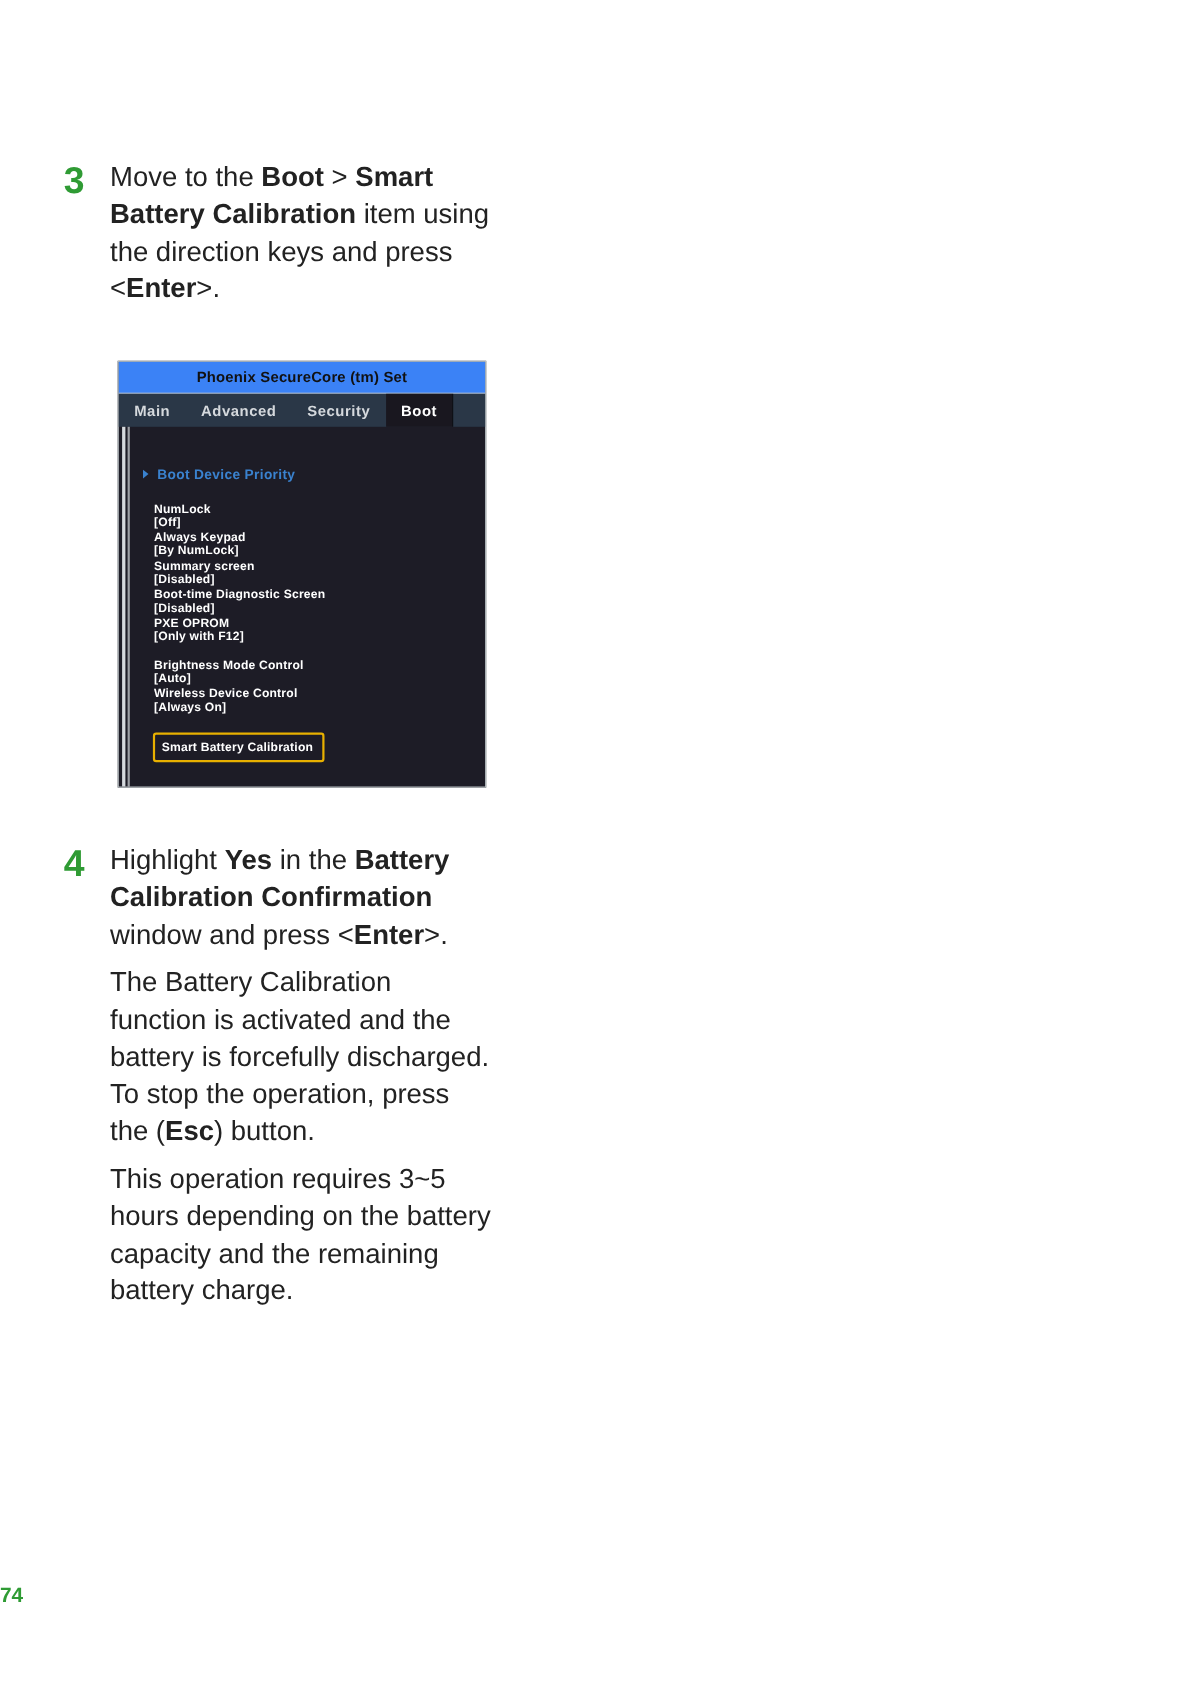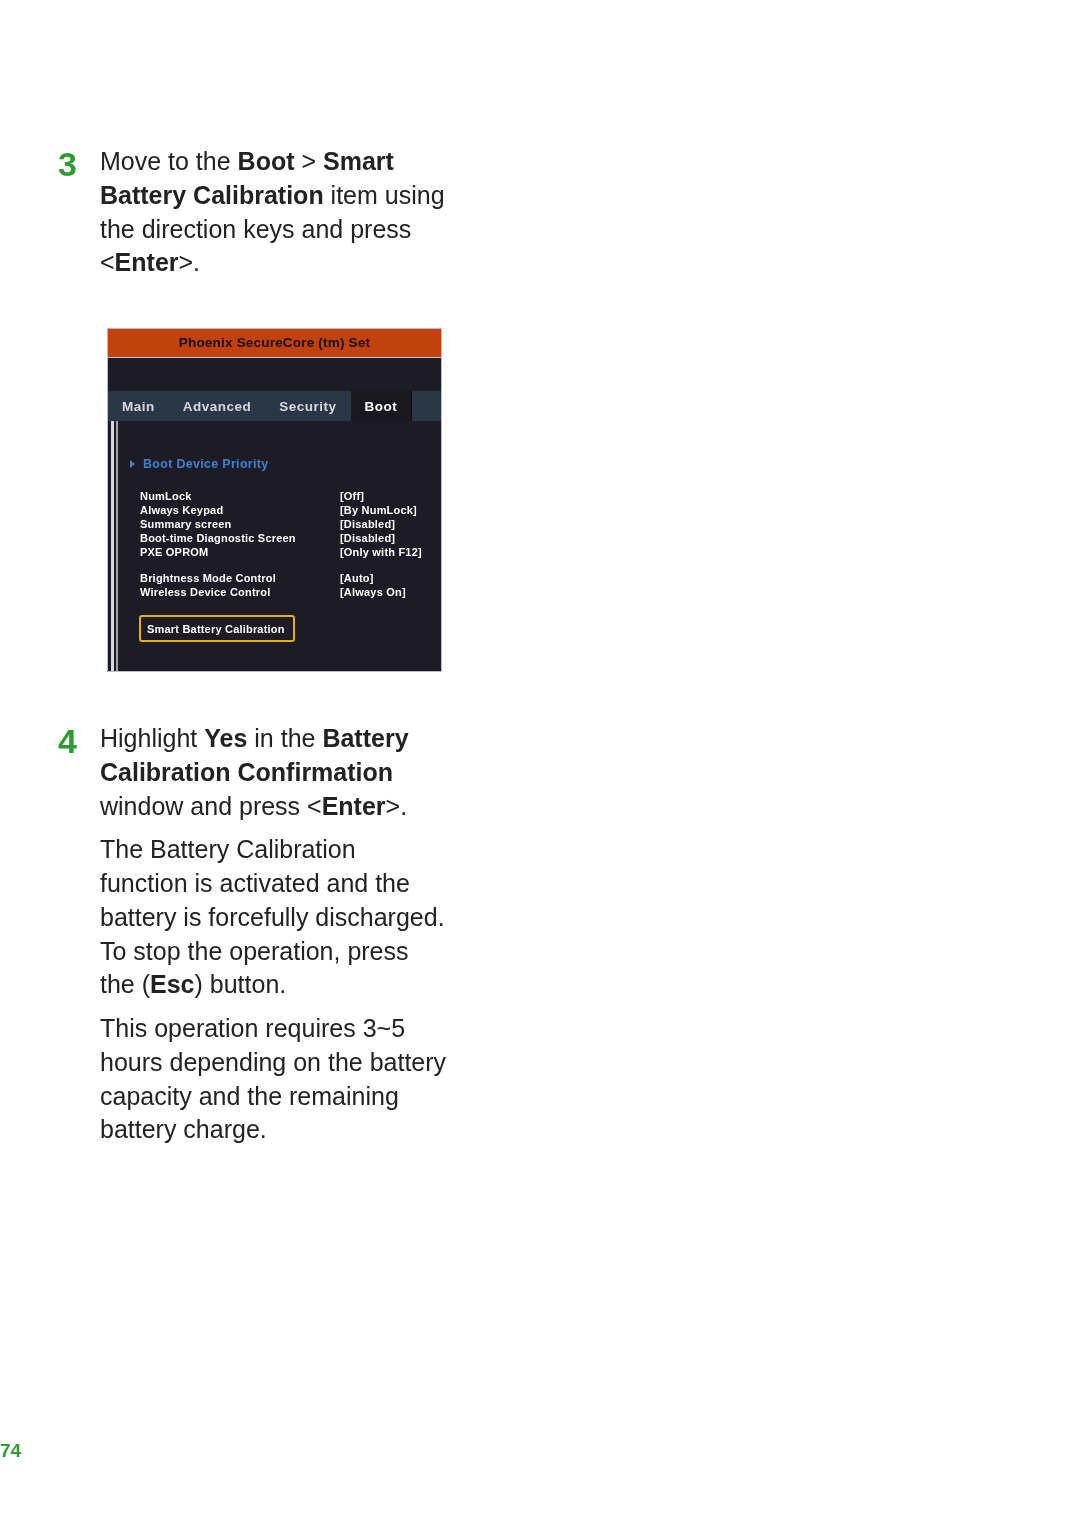--- a/index.html
+++ b/index.html
@@ -42,36 +42,35 @@
 
   .bios-shot {
     margin-left: 107px;
     margin-top: 48px;
     width: 335px;
     position: relative;
     background: #1d1c26;
     border: 1px solid #b9c0c4;
   }
   .bios-title {
-    background: #c2410c;
+    background: #3b82f6;
     text-align: center;
     font-size: 13.5px;
     font-weight: bold;
     color: #111;
     padding: 6px 0 7px 0;
     border-bottom: 1px solid #c0c7cb;
     letter-spacing: 0.2px;
   }
   .bios-tabs {
     display: flex;
     background: #2a3747;
     height: 30px;
     align-items: stretch;
     position: relative;
-    margin-top: 33px;
   }
   .bios-tab {
     color: #d5d9dd;
     font-weight: bold;
     font-size: 13.5px;
     padding: 0 14px;
     display: flex;
     align-items: center;
     font-family: Arial, sans-serif;
     letter-spacing: 0.5px;
@@ -127,20 +126,21 @@
     margin-right: 8px;
   }
   .bios-row {
     display: flex;
     color: #fff;
     font-size: 11px;
     font-weight: bold;
     padding: 1px 0 1px 26px;
     font-family: Arial, sans-serif;
     letter-spacing: 0.2px;
+    flex-direction: column;
   }
   .bios-label { width: 200px; }
   .bios-val {
     color: #fff;
   }
   .bios-gap { height: 12px; }
   .smart-highlight {
     display: inline-block;
     margin-left: 25px;
     margin-top: 4px;

